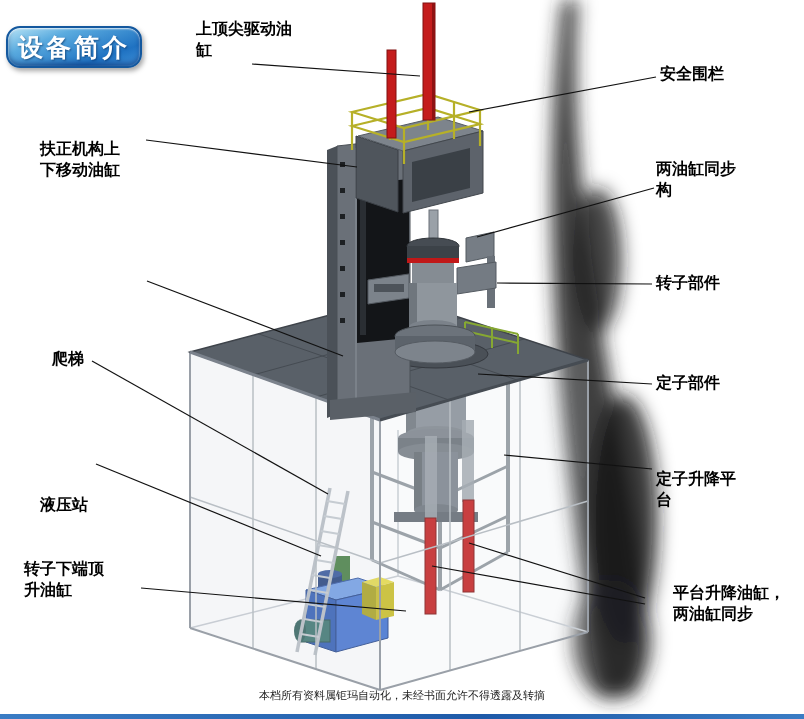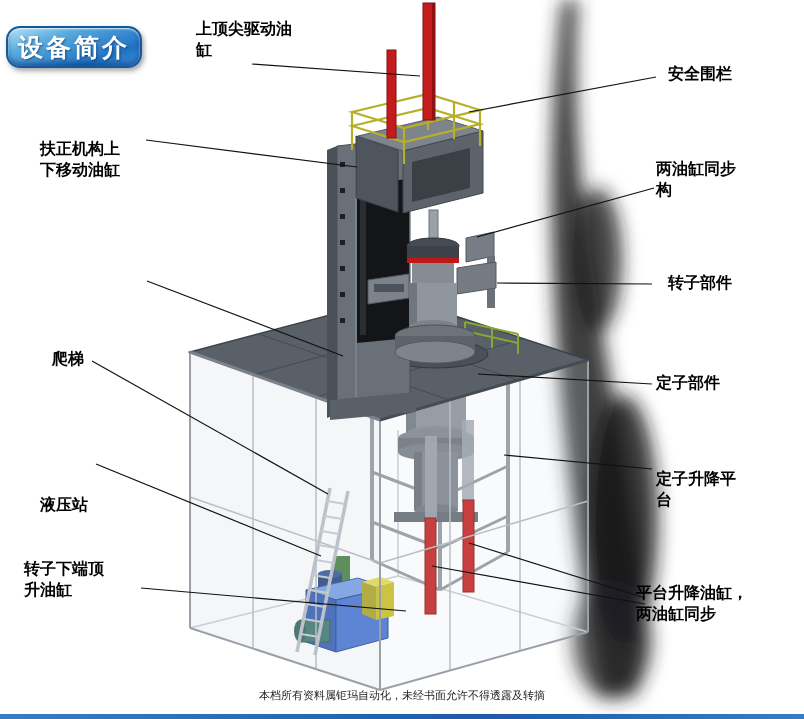--- a/index.html
+++ b/index.html
@@ -235,32 +235,32 @@
       <line x1="141" y1="588" x2="406" y2="611"></line>
       <line x1="645" y1="598" x2="469" y2="543"></line>
       <line x1="645" y1="604" x2="432" y2="566"></line>
     </g>
   </svg>
 
   <div class="badge">设备简介</div>
 
   <div class="label" style="left:196px;top:18px;">上顶尖驱动油
 缸</div>
-  <div class="label" style="left:660px;top:63px;margin-left:8px;">安全围栏</div>
+  <div class="label" style="left:660px;top:63px;">安全围栏</div>
   <div class="label" style="left:40px;top:110px;margin-top:28px;">扶正机构上
 下移动油缸</div>
   <div class="label" style="left:656px;top:158px;">两油缸同步
 构</div>
-  <div class="label" style="left:656px;top:272px;margin-left:12px;">转子部件</div>
+  <div class="label" style="left:656px;top:272px;">转子部件</div>
   <div class="label" style="left:52px;top:348px;">爬梯</div>
   <div class="label" style="left:656px;top:372px;">定子部件</div>
   <div class="label" style="left:40px;top:452px;margin-top:42px;">液压站</div>
   <div class="label" style="left:656px;top:448px;margin-top:20px;">定子升降平
 台</div>
   <div class="label" style="left:24px;top:558px;">转子下端顶
 升油缸</div>
-  <div class="label" style="left:636px;top:582px;">平台升降油缸，
+  <div class="label" style="left:673px;top:582px;">平台升降油缸，
 两油缸同步</div>
 
   <div class="watermark">本档所有资料属钜玛自动化，未经书面允许不得透露及转摘</div>
 
   <div class="bottom-bar"></div>
 </div>
 
 </body></html>

